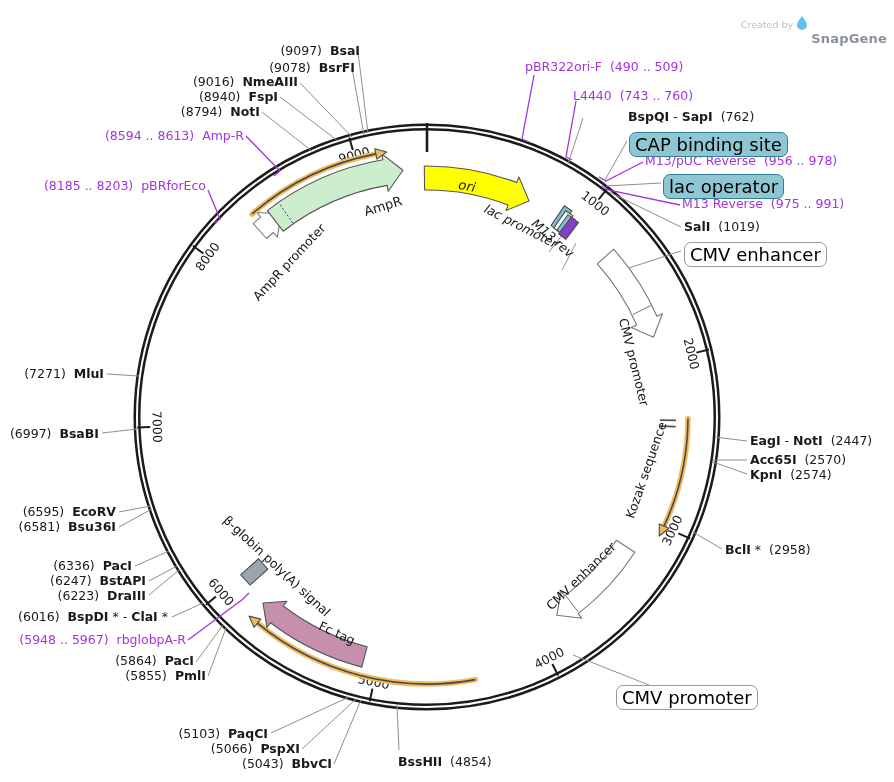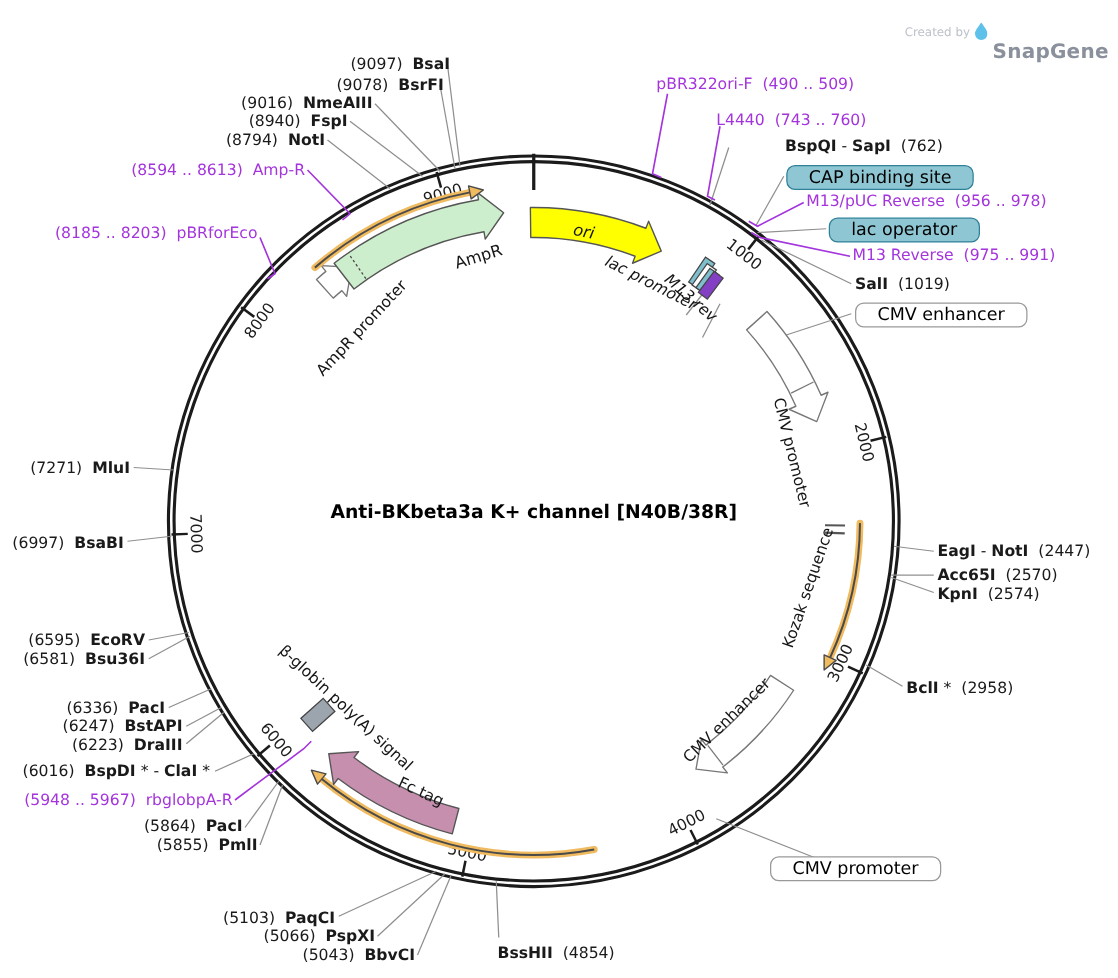--- a/index.html
+++ b/index.html
@@ -4,30 +4,30 @@
 <style>
   html,body{margin:0;padding:0;background:#fff;}
   body{width:894px;height:782px;position:relative;overflow:hidden;
        font-family:"DejaVu Sans","Liberation Sans",sans-serif;}
   #mapsvg{position:absolute;left:0;top:0;}
   #mapsvg text{font-family:"DejaVu Sans","Liberation Sans",sans-serif;}
   #labels{position:absolute;left:0;top:0;width:894px;height:782px;}
   .lbl{position:absolute;font-size:12.5px;color:#1a1a1a;white-space:pre;line-height:1.15;}
   .lbl b{font-weight:bold;}
   .lbl.p{color:#A434DC;}
-  .lbl.badge{padding:0 17px;border-radius:7px;font-size:14px;line-height:1.3;}
+  .lbl.badge{padding:0 5px;border-radius:7px;font-size:18px;line-height:1.3;}
   .lbl.bt{background:#8EC7D3;border:1.3px solid #2F8099;color:#000;}
   .lbl.bw{background:#fff;border:1.2px solid #999;color:#000;}
   .arct{position:absolute;font-size:12.5px;color:#151515;white-space:pre;}
   .title-wrap{position:absolute;left:427px;top:400px;transform:translateX(-50%);text-align:center;}
   .ptitle{font-weight:bold;font-size:15px;color:#000;white-space:nowrap;}
   .plen{font-size:11.5px;color:#222;margin-top:3px;}
   .wm{position:absolute;top:3px;right:7px;display:flex;align-items:center;gap:4px;}
   .wm1{font-size:9.5px;color:#bcc1c9;}
-  .wm2{font-size:16px;color:#8b919c;font-weight:bold;letter-spacing:.2px;margin-top:28px;}
+  .wm2{font-size:13px;color:#8b919c;font-weight:bold;letter-spacing:.2px;margin-top:28px;}
 </style>
 </head>
 <body>
 
 <svg id="mapsvg" width="894" height="782" viewBox="0 0 894 782">
     <g>
       <circle cx="427" cy="417" r="290" fill="none" stroke="#1b1b1b" stroke-width="7"></circle>
       <circle cx="427" cy="417" r="290" fill="none" stroke="#ffffff" stroke-width="2"></circle>
     </g>
     <g>
@@ -201,21 +201,20 @@
     <div class="arct" style="left: 521px; top: 226px; font-size: 12.5px; font-style: italic; transform: translate(-50%, -50%) rotate(27deg);">lac promoter</div>
     <div class="arct" style="left: 553px; top: 238px; font-size: 12.5px; font-style: italic; transform: translate(-50%, -50%) rotate(41deg);">M13 rev</div>
     <div class="arct" style="left: 634px; top: 362px; font-size: 12.5px; transform: translate(-50%, -50%) rotate(76deg);">CMV promoter</div>
     <div class="arct" style="left: 646px; top: 470px; font-size: 12.5px; transform: translate(-50%, -50%) rotate(-71deg);">Kozak sequence</div>
     <div class="arct" style="left: 581px; top: 576px; font-size: 12.5px; transform: translate(-50%, -50%) rotate(-44deg);">CMV enhancer</div>
     <div class="arct" style="left: 277px; top: 566px; font-size: 12.5px; transform: translate(-50%, -50%) rotate(43deg);">β-globin poly(A) signal</div>
     <div class="arct" style="left: 337px; top: 633px; font-size: 12.5px; transform: translate(-50%, -50%) rotate(25deg);">Fc tag</div>
   </div>
 
 <div class="title-wrap">
-  <div class="ptitle">Anti-BKbeta3a K+ channel [N40B/38R]</div>
 </div>
 
 <div class="wm">
   <span class="wm1">Created by</span>
   <span class="wm-icon"><svg width="10" height="14" viewBox="0 0 10 14">
         <path d="M5 0 C7.5 3.5 10 6.5 10 9 a5 5 0 0 1 -10 0 C0 6.5 2.5 3.5 5 0 Z" fill="#5EC1EA"></path>
       </svg></span>
   <span class="wm2">SnapGene</span>
 </div>
 

